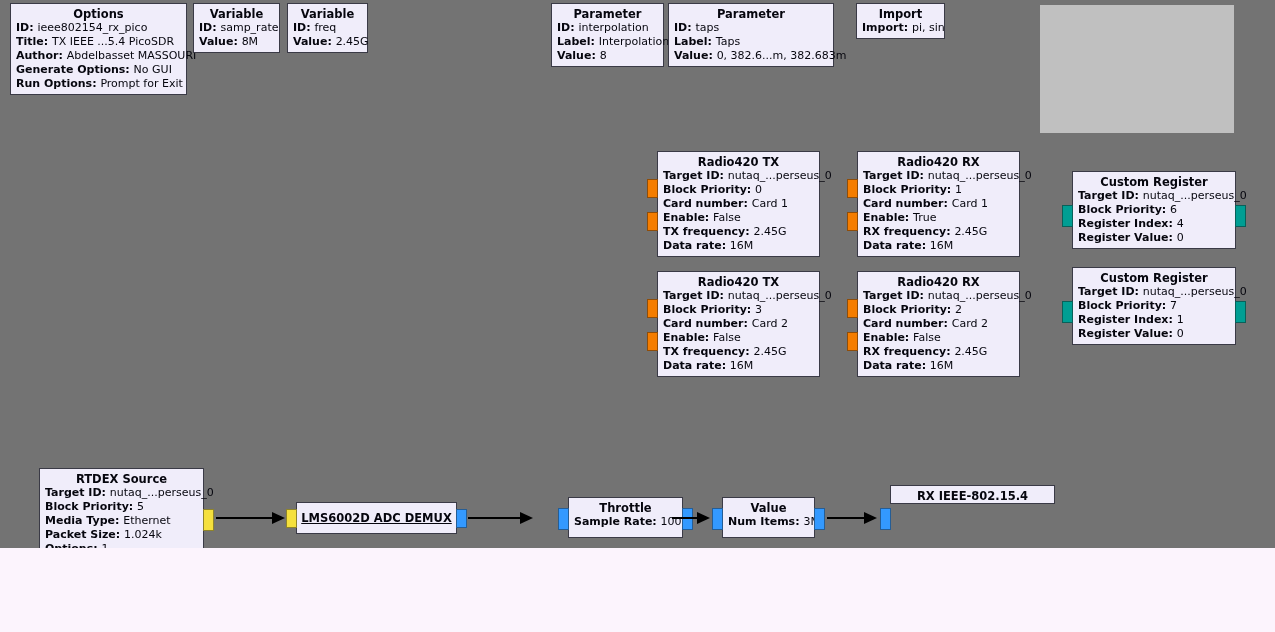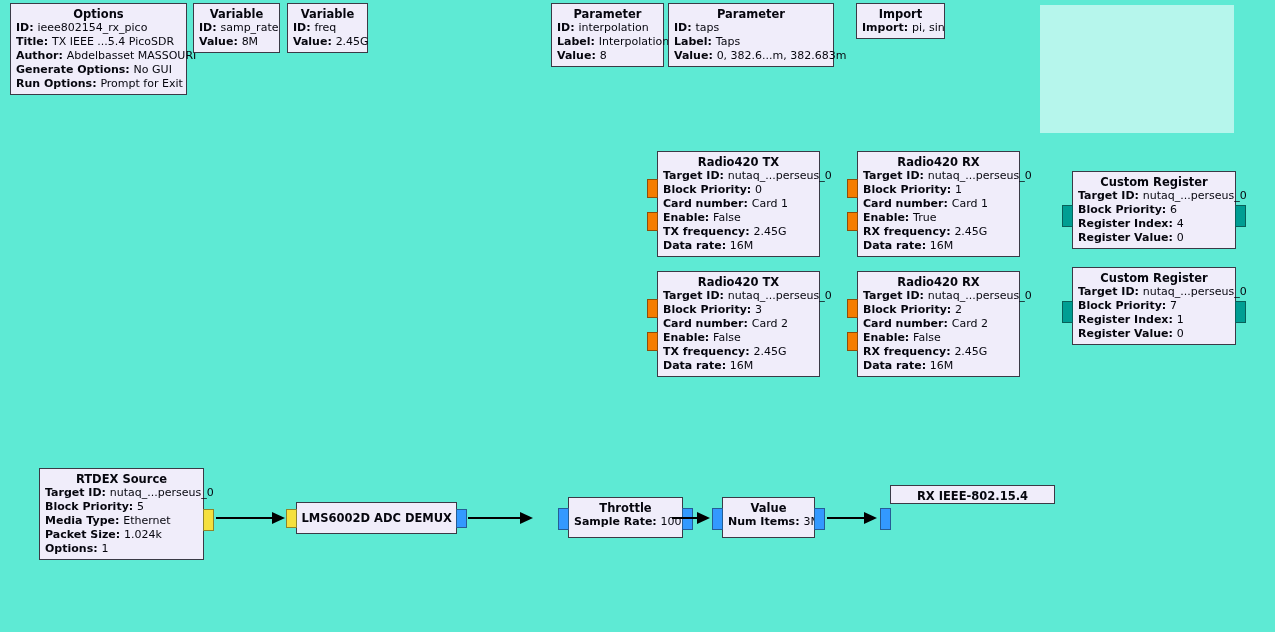--- a/index.html
+++ b/index.html
@@ -3,22 +3,22 @@
 <meta charset="utf-8">
 <style>
   html, body { margin: 0; padding: 0; }
   body {
     font-family: "DejaVu Sans", "Liberation Sans", sans-serif;
     background: #fcf4fd;
   }
   #canvas {
     position: relative;
     width: 1275px;
-    height: 632px;
-    background: #5eead4;
+    height: 548px;
+    background: #737373;
     overflow: hidden;
   }
   .highlight-region {
     position: absolute;
     background: rgba(255,255,255,0.55);
   }
   .block {
     position: absolute;
     background: #f0edfa;
     border: 1px solid #3a3a46;
@@ -48,21 +48,21 @@
     box-sizing: border-box;
     border: 1px solid rgba(20,20,20,0.45);
   }
   .pl { left: -11px; }
   .pr { right: -11px; }
   .orange { background: #f57d00; }
   .yellow { background: #f5e03d; }
   .blue   { background: #3399ff; }
   .teal   { background: #009e93; }
   svg.wires { position: absolute; left: 0; top: 0; pointer-events: none; }
-  .vcenter { display: flex; align-items: center; justify-content: flex-end; }
+  .vcenter { display: flex; align-items: center; justify-content: center; text-decoration: underline; }
 </style>
 </head>
 <body>
 
 <div id="canvas">
 
   <div class="highlight-region" style="left:1040px;top:5px;width:194px;height:128px;"></div>
 
   <div class="block" style="left:10px;top:3px;width:177px;">
     <div class="btitle">Options</div>

